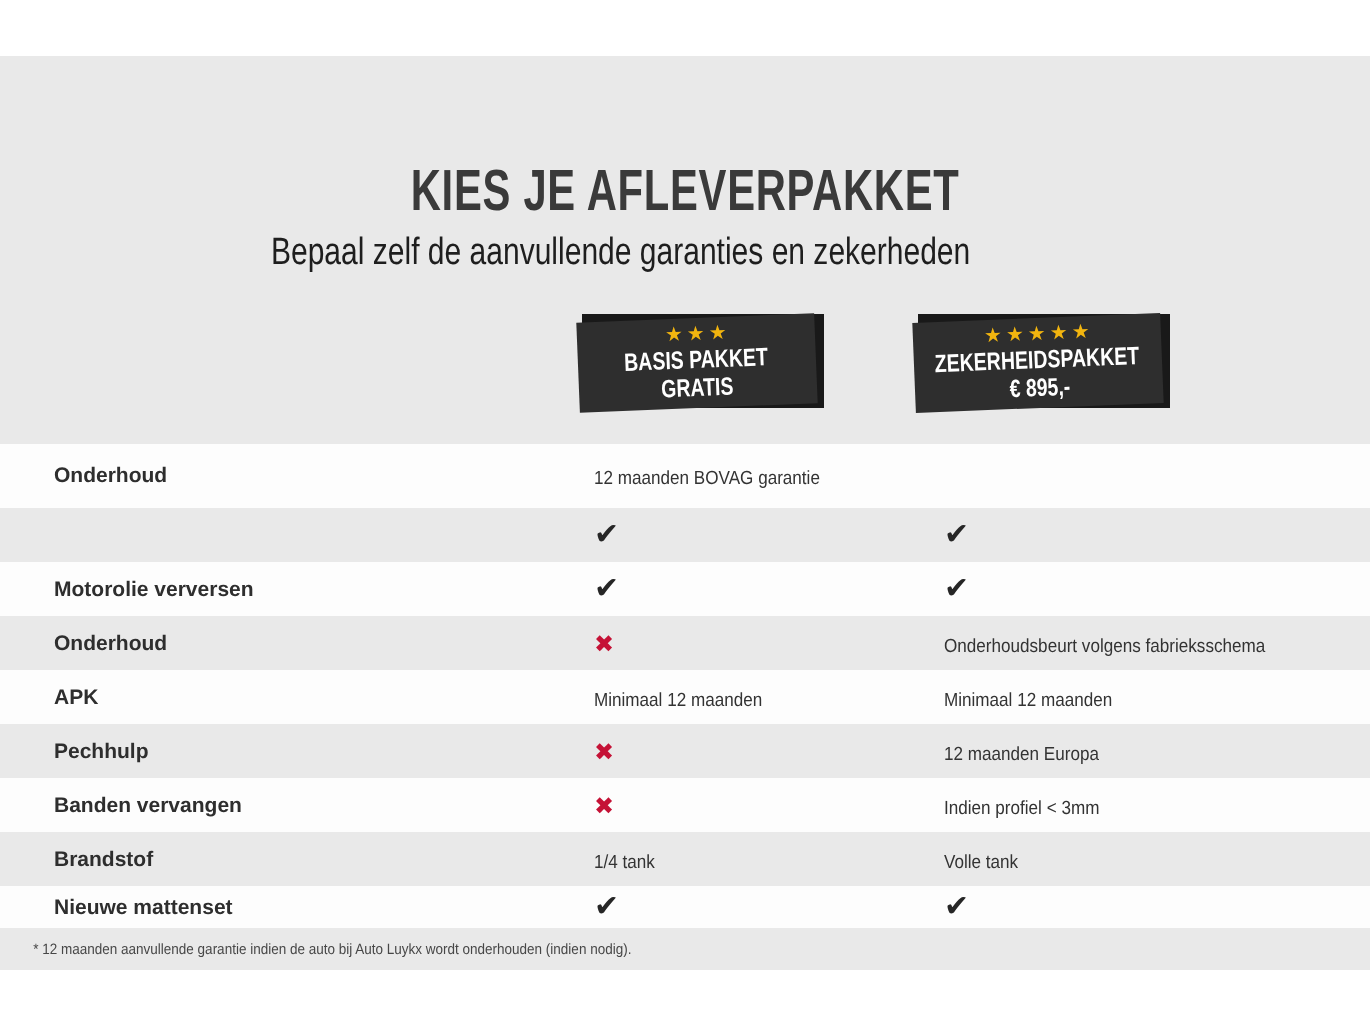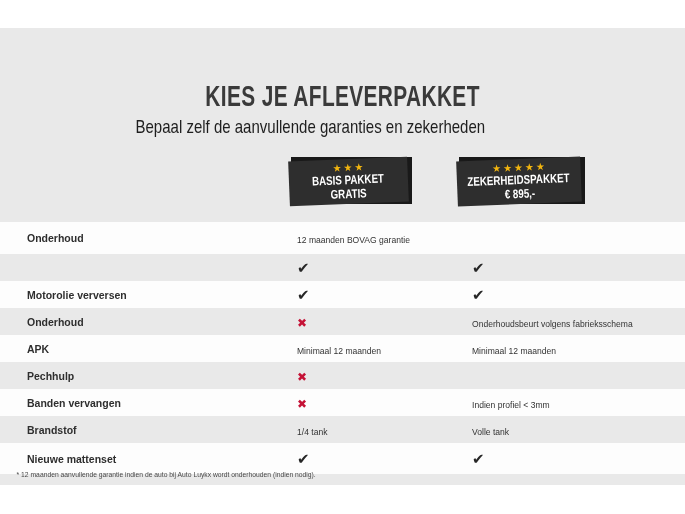--- a/index.html
+++ b/index.html
@@ -92,21 +92,21 @@
     position: absolute;
     left: 0; top: 222px;
     width: 685px;
   }
   .row {
     position: relative;
     height: 27px;
   }
   .row.white { background: var(--row-white); }
   .row:first-child { height: 32px; }
-  .row:last-child { height: 31px; }
+  .row:last-child { height: 21px; }
   .cell {
     position: absolute;
     top: 50%;
     transform: translateY(-50%);
     white-space: pre-line;
   }
   .cell.label {
     left: 27px;
     font-size: 10.5px;
     font-weight: bold;
@@ -209,20 +209,21 @@
         <div class="cell col-zekerheid"><span class="txt">Onderhoudsbeurt volgens fabrieksschema</span></div>
       </div>
       <div class="row white">
         <div class="cell label">APK</div>
         <div class="cell col-basis"><span class="txt">Minimaal 12 maanden</span></div>
         <div class="cell col-zekerheid"><span class="txt">Minimaal 12 maanden</span></div>
       </div>
       <div class="row">
         <div class="cell label">Pechhulp</div>
         <div class="cell col-basis"><span class="cross-icon">✖</span></div>
+        <div class="cell col-zekerheid"><span class="txt">12 maanden Europa</span></div>
       </div>
       <div class="row white">
         <div class="cell label">Banden vervangen</div>
         <div class="cell col-basis"><span class="cross-icon">✖</span></div>
         <div class="cell col-zekerheid"><span class="txt">Indien profiel &lt; 3mm</span></div>
       </div>
       <div class="row">
         <div class="cell label">Brandstof</div>
         <div class="cell col-basis"><span class="txt">1/4 tank</span></div>
         <div class="cell col-zekerheid"><span class="txt">Volle tank</span></div>

